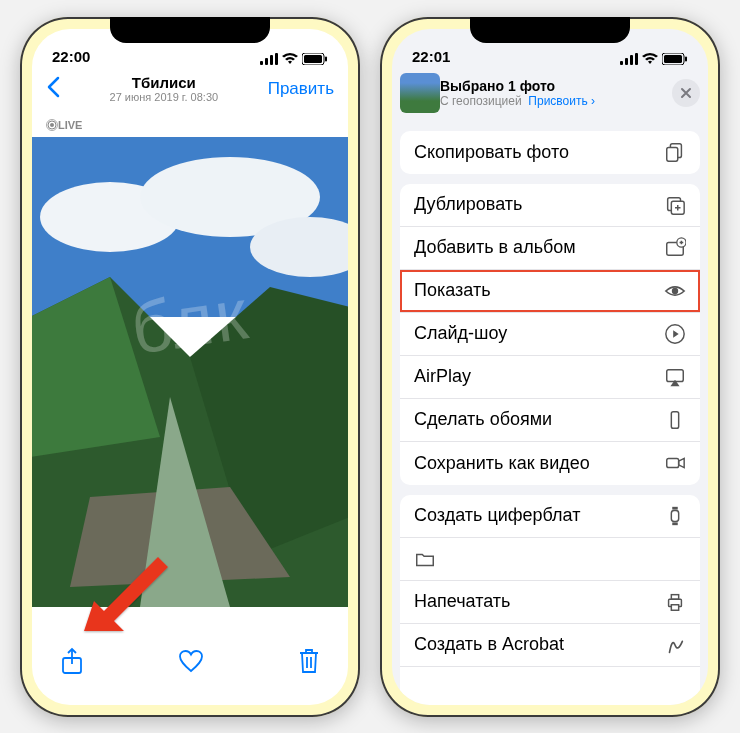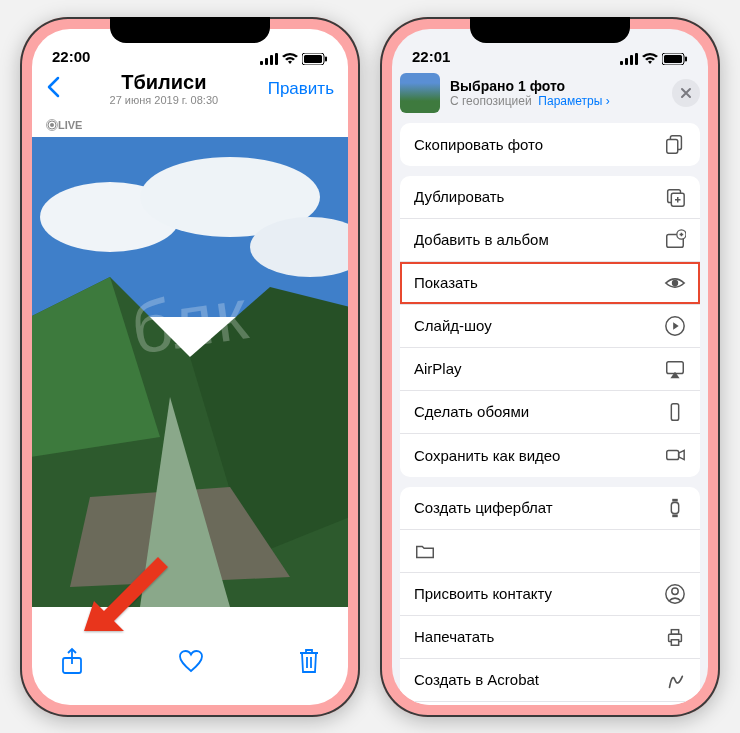--- a/index.html
+++ b/index.html
@@ -10,21 +10,21 @@
     height: 733px;
     display: flex;
     justify-content: center;
     align-items: center;
     gap: 20px;
   }
   
   .phone {
     width: 340px;
     height: 700px;
-    background: #fca5a5;
+    background: #fef9c3;
     border-radius: 48px;
     padding: 12px;
     position: relative;
     box-shadow: 0 4px 20px rgba(0,0,0,.25), inset 0 0 0 2px #3a3a3a;
   }
   .screen {
     width: 100%;
     height: 100%;
     background: #fff;
     border-radius: 38px;
@@ -59,21 +59,21 @@
   
   .nav-bar {
     height: 44px;
     display: flex;
     align-items: center;
     justify-content: space-between;
     padding: 0 14px;
     border-bottom: 0;
   }
   .nav-center { text-align: center; flex: 1; }
-  .nav-title { font-size: 20px; font-weight: 600; }
+  .nav-title { font-size: 15px; font-weight: 600; }
   .nav-subtitle { font-size: 11px; color: #888; }
   .nav-link { color: #007aff; font-size: 17px; }
 
   
   .photo-wrap { position: relative; padding: 2px 0 0; }
   .live-badge {
     position: absolute; top: 8px; left: 14px;
     font-size: 11px; font-weight: 600; color: #888;
     display:flex; align-items:center; 
   }
@@ -105,22 +105,22 @@
     top: 42%; left: 50%;
     transform: translate(-50%,-50%) rotate(-8deg);
     font-size: 72px; color: rgba(255,255,255,.25);
     pointer-events:none; font-weight:300;
     letter-spacing: 2px;
   }
 
   
   .sheet-screen { background: #f2f3f7; }
   .sheet-header {
-    margin: 6px 8px 10px;
-    display: flex; align-items: center; gap: 10px;
+    margin: 6px 8px 18px;
+    display: flex; align-items: center; gap: 0;
     position: relative;
   }
   .sheet-thumb {
     width: 40px; height: 40px; border-radius: 6px;
     background: linear-gradient(#5a8fd4 25%, #3e7a3e 70%);
   }
   .sheet-head-text { flex:1; }
   .sheet-head-title { font-size: 14px; font-weight: 600; }
   .sheet-head-sub { font-size: 12px; color:#888; }
   .sheet-head-sub .blue { color:#007aff; }
@@ -134,21 +134,21 @@
   .action-list {
     margin: 0 8px 10px;
     background: #fff;
     border-radius: 10px;
     overflow: hidden;
   }
   .action-row {
     display: flex; align-items: center; justify-content: space-between;
     height: 43px;
     padding: 0 14px;
-    font-size: 15px;
+    font-size: 18px;
     border-bottom: .5px solid #e4e4e8;
     position: relative;
   }
   .action-row:last-child { border-bottom: none; }
   .action-row.highlighted {
     box-shadow: inset 0 0 0 2px #e8482f;
     z-index: 1;
     text-align: center;
   }
   .action-icon {
@@ -278,21 +278,21 @@
             <rect x="23" y="3.5" width="2" height="5" rx="1" fill="#000"></rect>
           </svg>
       </span>
     </div>
 
     <div class="sheet-header">
       <div class="sheet-thumb"></div>
       <div class="sheet-head-text">
         <div class="sheet-head-title">Выбрано 1 фото</div>
         <div class="sheet-head-sub">
-          <span>С геопозицией</span>&nbsp;&nbsp;<span class="blue"><span>Параметры</span> ›</span>
+          <span>С геопозицией</span>&nbsp;&nbsp;<span class="blue"><span>Присвоить</span> ›</span>
         </div>
       </div>
       <div class="sheet-close">
         <svg width="12" height="12" viewBox="0 0 12 12">
             <path d="M2 2 L10 10 M10 2 L2 10" stroke="#7a7a80" stroke-width="2" stroke-linecap="round"></path>
           </svg>
       </div>
     </div>
 
     <div class="action-list" id="group1">
@@ -369,28 +369,20 @@
           <span class="action-icon">
             <svg width="22" height="22">
               <use href="#i-watch"></use>
             </svg>
           </span>
         </div>
         <div class="action-row">
           <span class="action-icon">
             <svg width="22" height="22">
               <use href="#i-folder"></use>
-            </svg>
-          </span>
-        </div>
-        <div class="action-row">
-          <span>Присвоить контакту</span>
-          <span class="action-icon">
-            <svg width="22" height="22">
-              <use href="#i-contact"></use>
             </svg>
           </span>
         </div>
         <div class="action-row">
           <span>Напечатать</span>
           <span class="action-icon">
             <svg width="22" height="22">
               <use href="#i-print"></use>
             </svg>
           </span>

